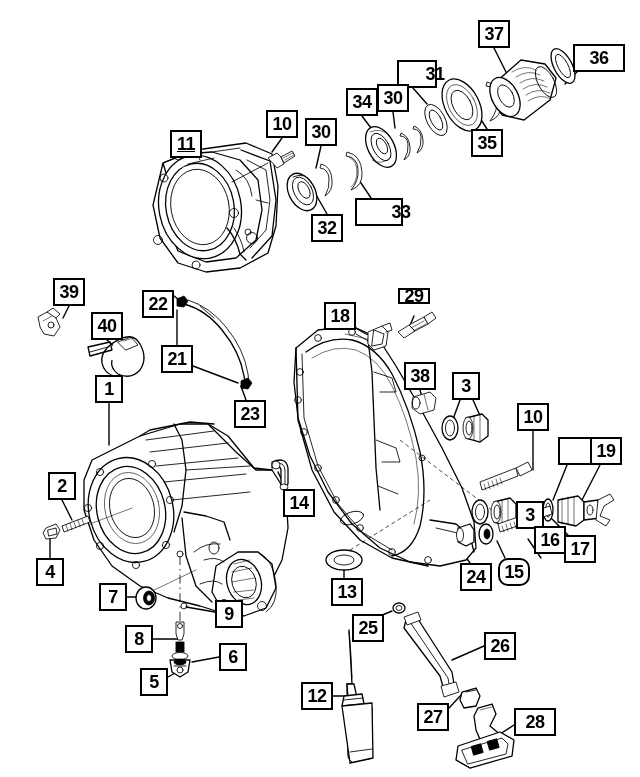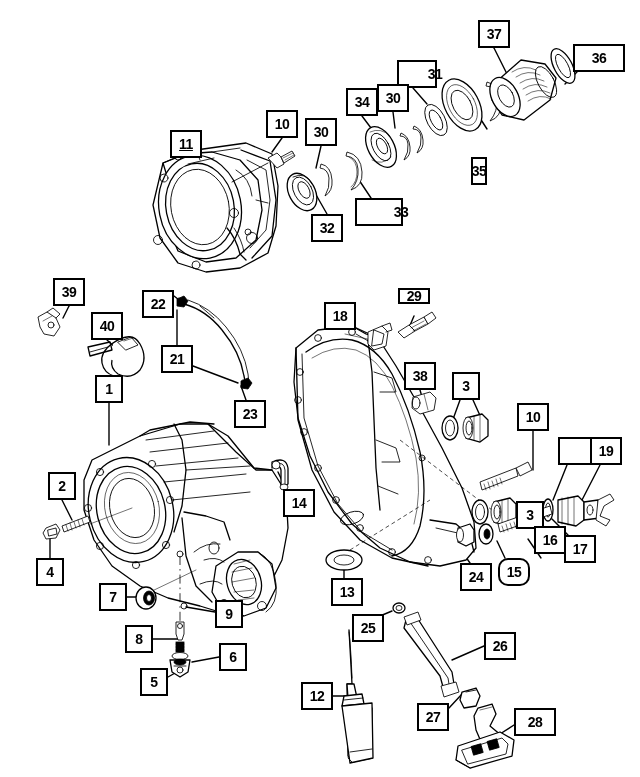--- a/index.html
+++ b/index.html
@@ -26,21 +26,21 @@
     width:640px; height:777px;
   }
   .callout{
     position:absolute;
     box-sizing:border-box;
     background:#ffffff;
     border:2.5px solid #000000;
     color:#000000;
     font-family:"Liberation Sans", sans-serif;
     font-weight:bold;
-    font-size:14px;
+    font-size:18px;
     line-height:1;
     display:flex;
     align-items:center;
     justify-content:center;
     letter-spacing:-0.5px;
     user-select:none;
   }
 </style>
 </head>
 <body>
@@ -475,21 +475,21 @@
       </div>
       <div class="callout" style="left: 397px; top: 60px; width: 32px; height: 28px; padding-left: 36px;">
         <span>31</span>
       </div>
       <div class="callout" style="left: 377px; top: 84px; width: 32px; height: 28px;">
         <span>30</span>
       </div>
       <div class="callout" style="left: 346px; top: 88px; width: 32px; height: 28px;">
         <span>34</span>
       </div>
-      <div class="callout" style="left: 471px; top: 129px; width: 16px; height: 28px; margin-top: 28px;">
+      <div class="callout" style="left: 471px; top: 129px; width: 32px; height: 28px;">
         <span>35</span>
       </div>
       <div class="callout" style="left: 266px; top: 110px; width: 32px; height: 28px;">
         <span>10</span>
       </div>
       <div class="callout" style="left: 305px; top: 118px; width: 32px; height: 28px;">
         <span>30</span>
       </div>
       <div class="callout" style="left: 170px; top: 130px; width: 32px; height: 28px; text-decoration: underline;">
         <span>11</span>

